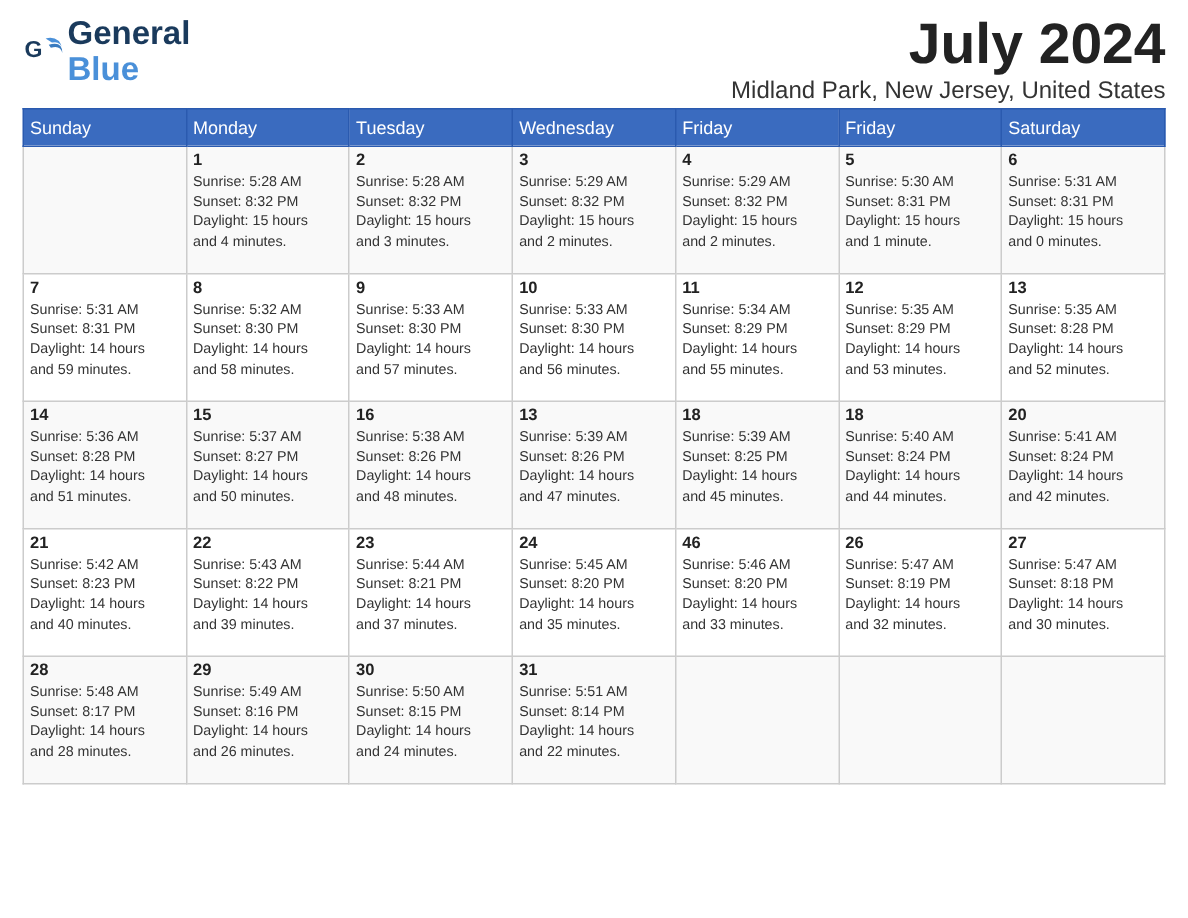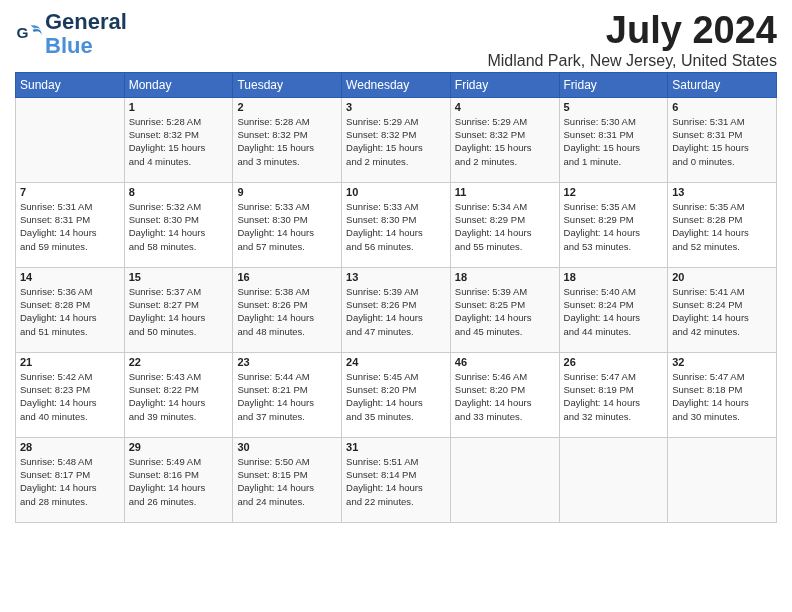--- a/index.html
+++ b/index.html
@@ -234,21 +234,21 @@
           </td>
           <td>
             <span class="day-num">46</span>
             <div class="cell-text">Sunrise: 5:46 AM<br>Sunset: 8:20 PM<br>Daylight: 14 hours<br>and 33 minutes.</div>
           </td>
           <td>
             <span class="day-num">26</span>
             <div class="cell-text">Sunrise: 5:47 AM<br>Sunset: 8:19 PM<br>Daylight: 14 hours<br>and 32 minutes.</div>
           </td>
           <td>
-            <span class="day-num">32</span>
+            <span class="day-num">27</span>
             <div class="cell-text">Sunrise: 5:47 AM<br>Sunset: 8:18 PM<br>Daylight: 14 hours<br>and 30 minutes.</div>
           </td>
         </tr>
         <tr>
           <td>
             <span class="day-num">28</span>
             <div class="cell-text">Sunrise: 5:48 AM<br>Sunset: 8:17 PM<br>Daylight: 14 hours<br>and 28 minutes.</div>
           </td>
           <td>
             <span class="day-num">29</span>

